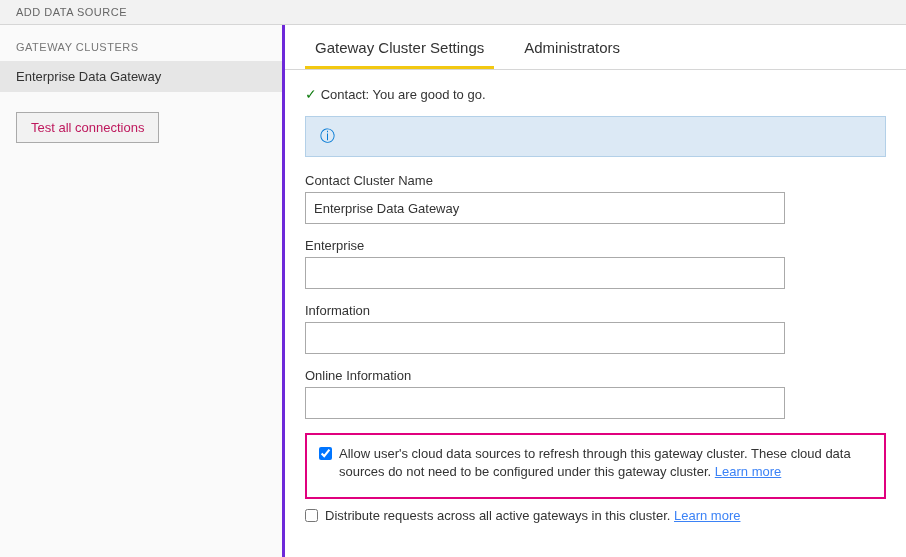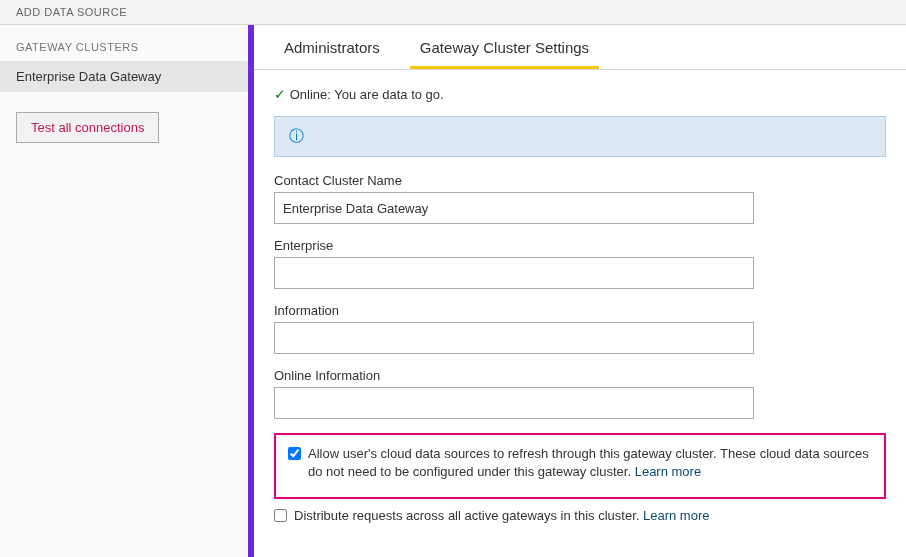--- a/index.html
+++ b/index.html
@@ -14,22 +14,22 @@
       font-size: 11px;
       color: #666;
       text-transform: uppercase;
       letter-spacing: 0.5px;
     }
 
     .main-area { display: flex; flex: 1; overflow: hidden; }
 
     
     .sidebar {
-      width: 254px;
-      border-right: 6px solid #6d28d9;
+      width: 285px;
+      border-right: 3px solid #6d28d9;
       background: #fafafa;
       padding: 16px 0;
       display: flex;
       flex-direction: column;
     }
 
     .sidebar-section-label {
       font-size: 11px;
       color: #777;
       text-transform: uppercase;
@@ -172,21 +172,22 @@
       margin-top: 2px;
       cursor: pointer;
     }
 
     .checkbox-text {
       color: #333;
       line-height: 1.4;
     }
 
     .checkbox-text .learn-link {
-      color: #0c4a6e;
+      color: #3b82f6;
+      text-decoration: underline;
       cursor: pointer;
       margin-top: 24px;
     }
 
     .strikethrough-row {
       display: flex;
       align-items: flex-start;
       margin-bottom: 6px;
       font-size: 13px;
       color: #999;
@@ -226,33 +227,33 @@
       <div class="sidebar-section-label">GATEWAY CLUSTERS</div>
       <div class="sidebar-item">
         <span>Enterprise Data Gateway</span>
       </div>
       <button class="test-btn">Test all connections</button>
     </div>
 
     <div class="content-area">
 
       <div class="tabs">
+        <div class="tab active">
+          <span>Gateway Cluster Settings</span>
+        </div>
         <div class="tab">
           <span>Administrators</span>
         </div>
-        <div class="tab active">
-          <span>Gateway Cluster Settings</span>
-        </div>
       </div>
 
       <div class="content-body">
 
         <div class="status-line">
           <span class="status-check">✓</span>
-          <span>Online: You are data to go.</span>
+          <span>Contact: You are good to go.</span>
         </div>
 
         <div class="info-banner">
           <span class="info-icon">ⓘ</span>
         </div>
 
         <div class="form-group">
           <label class="form-label">Contact Cluster Name</label>
           <input class="form-input" type="text" value="Enterprise Data Gateway" style="">
         </div>

